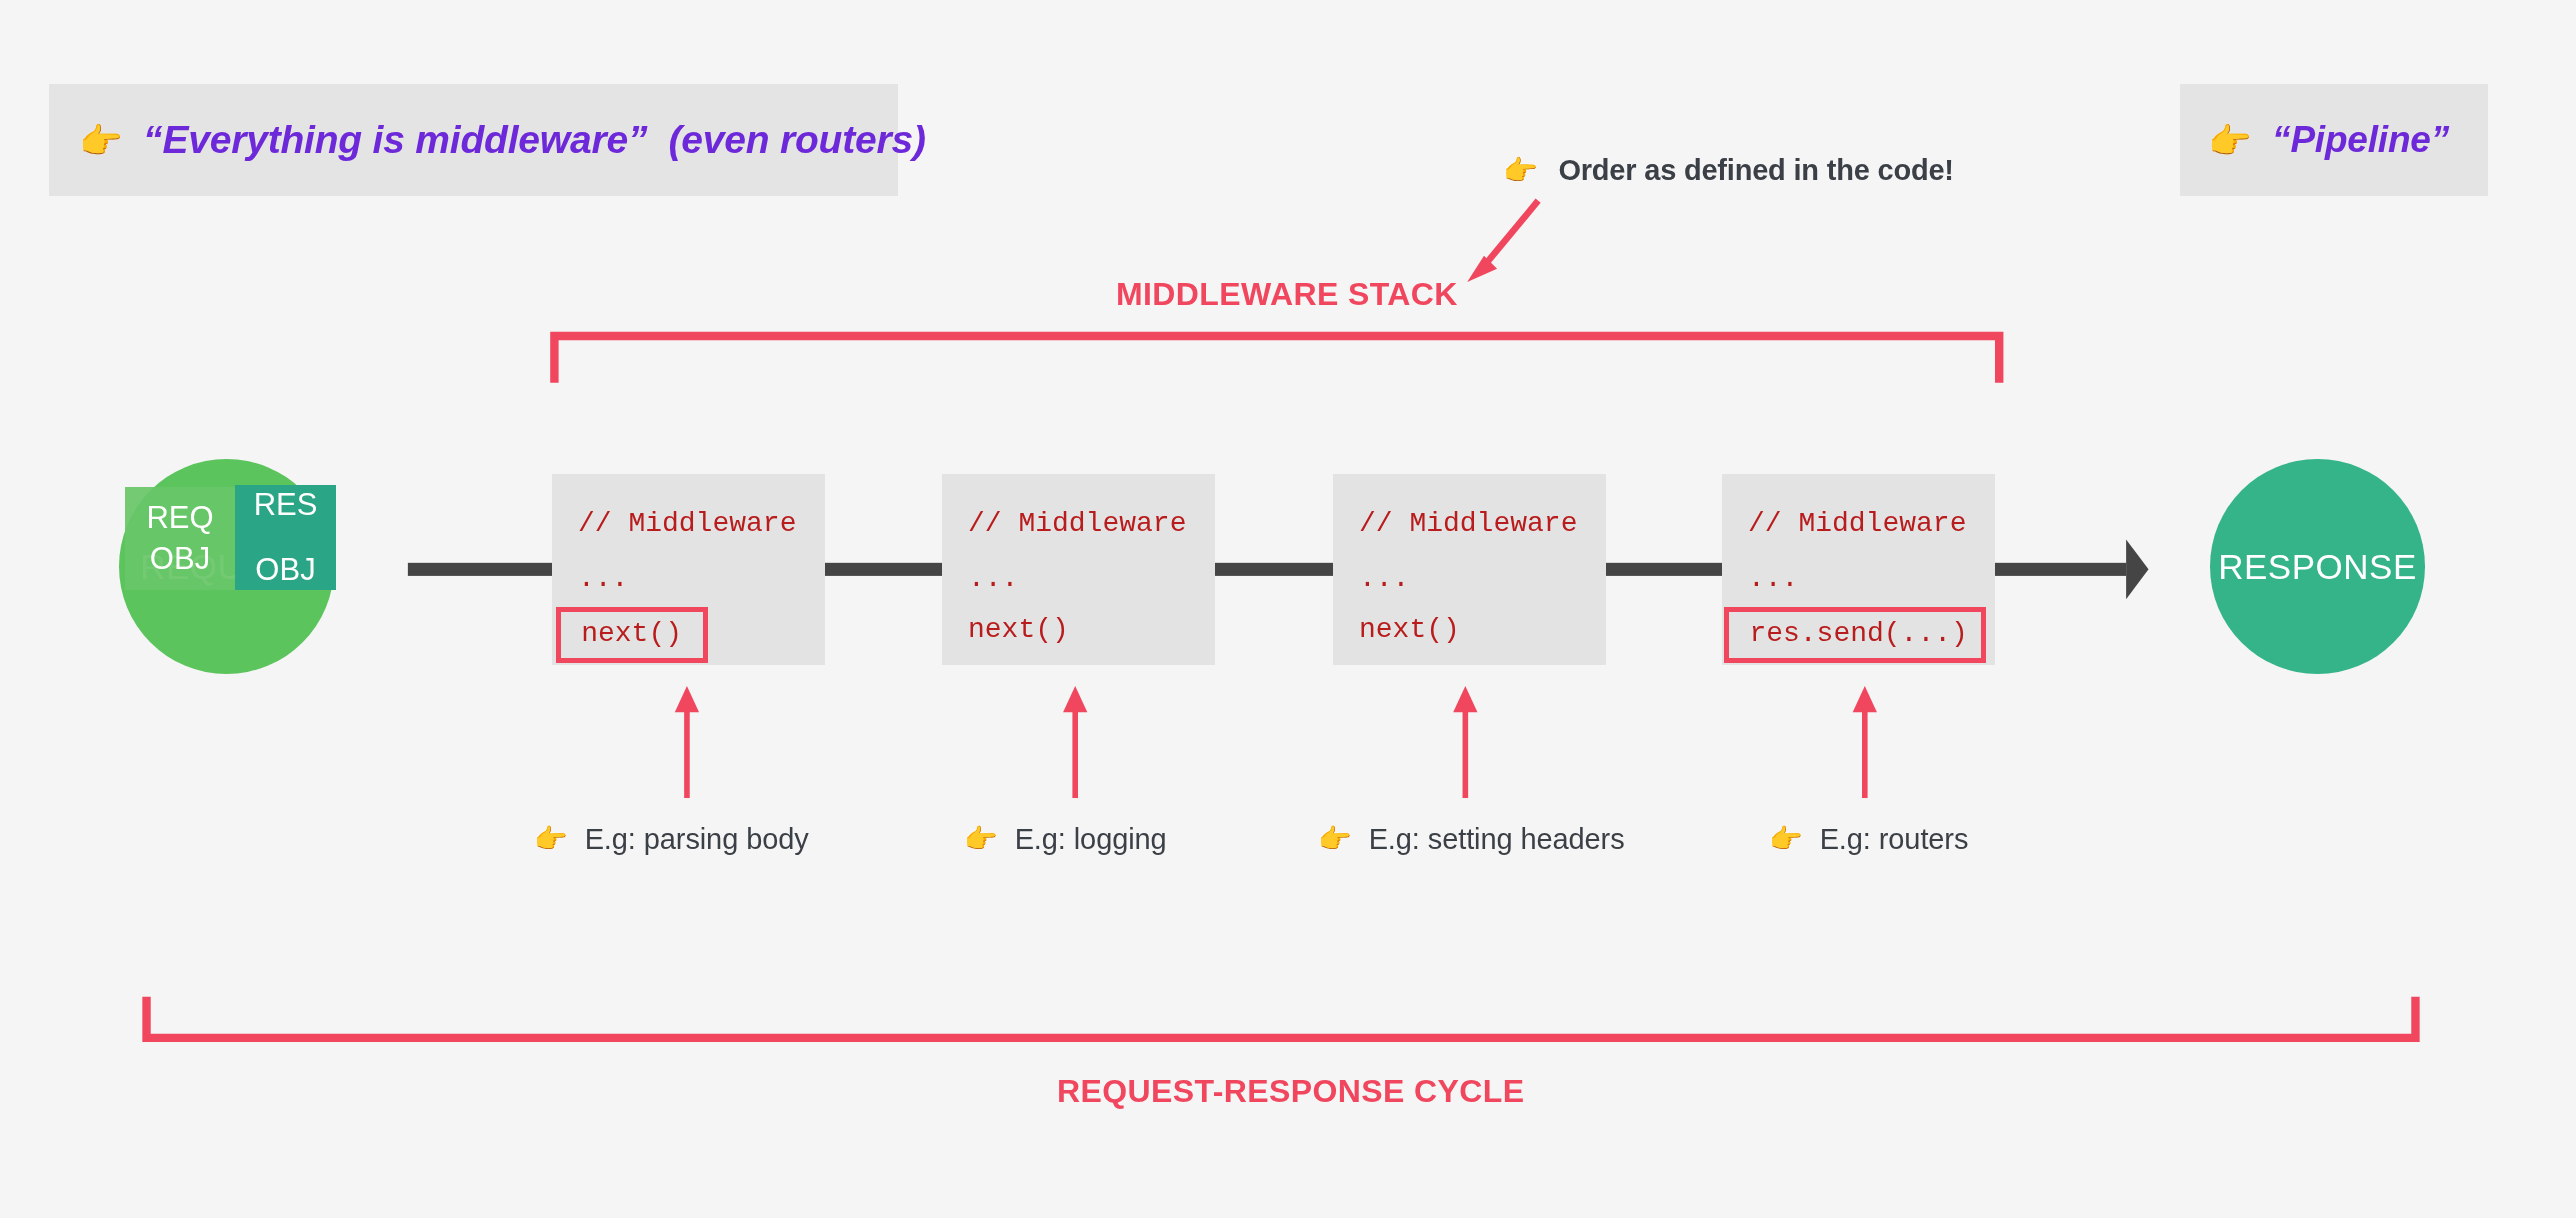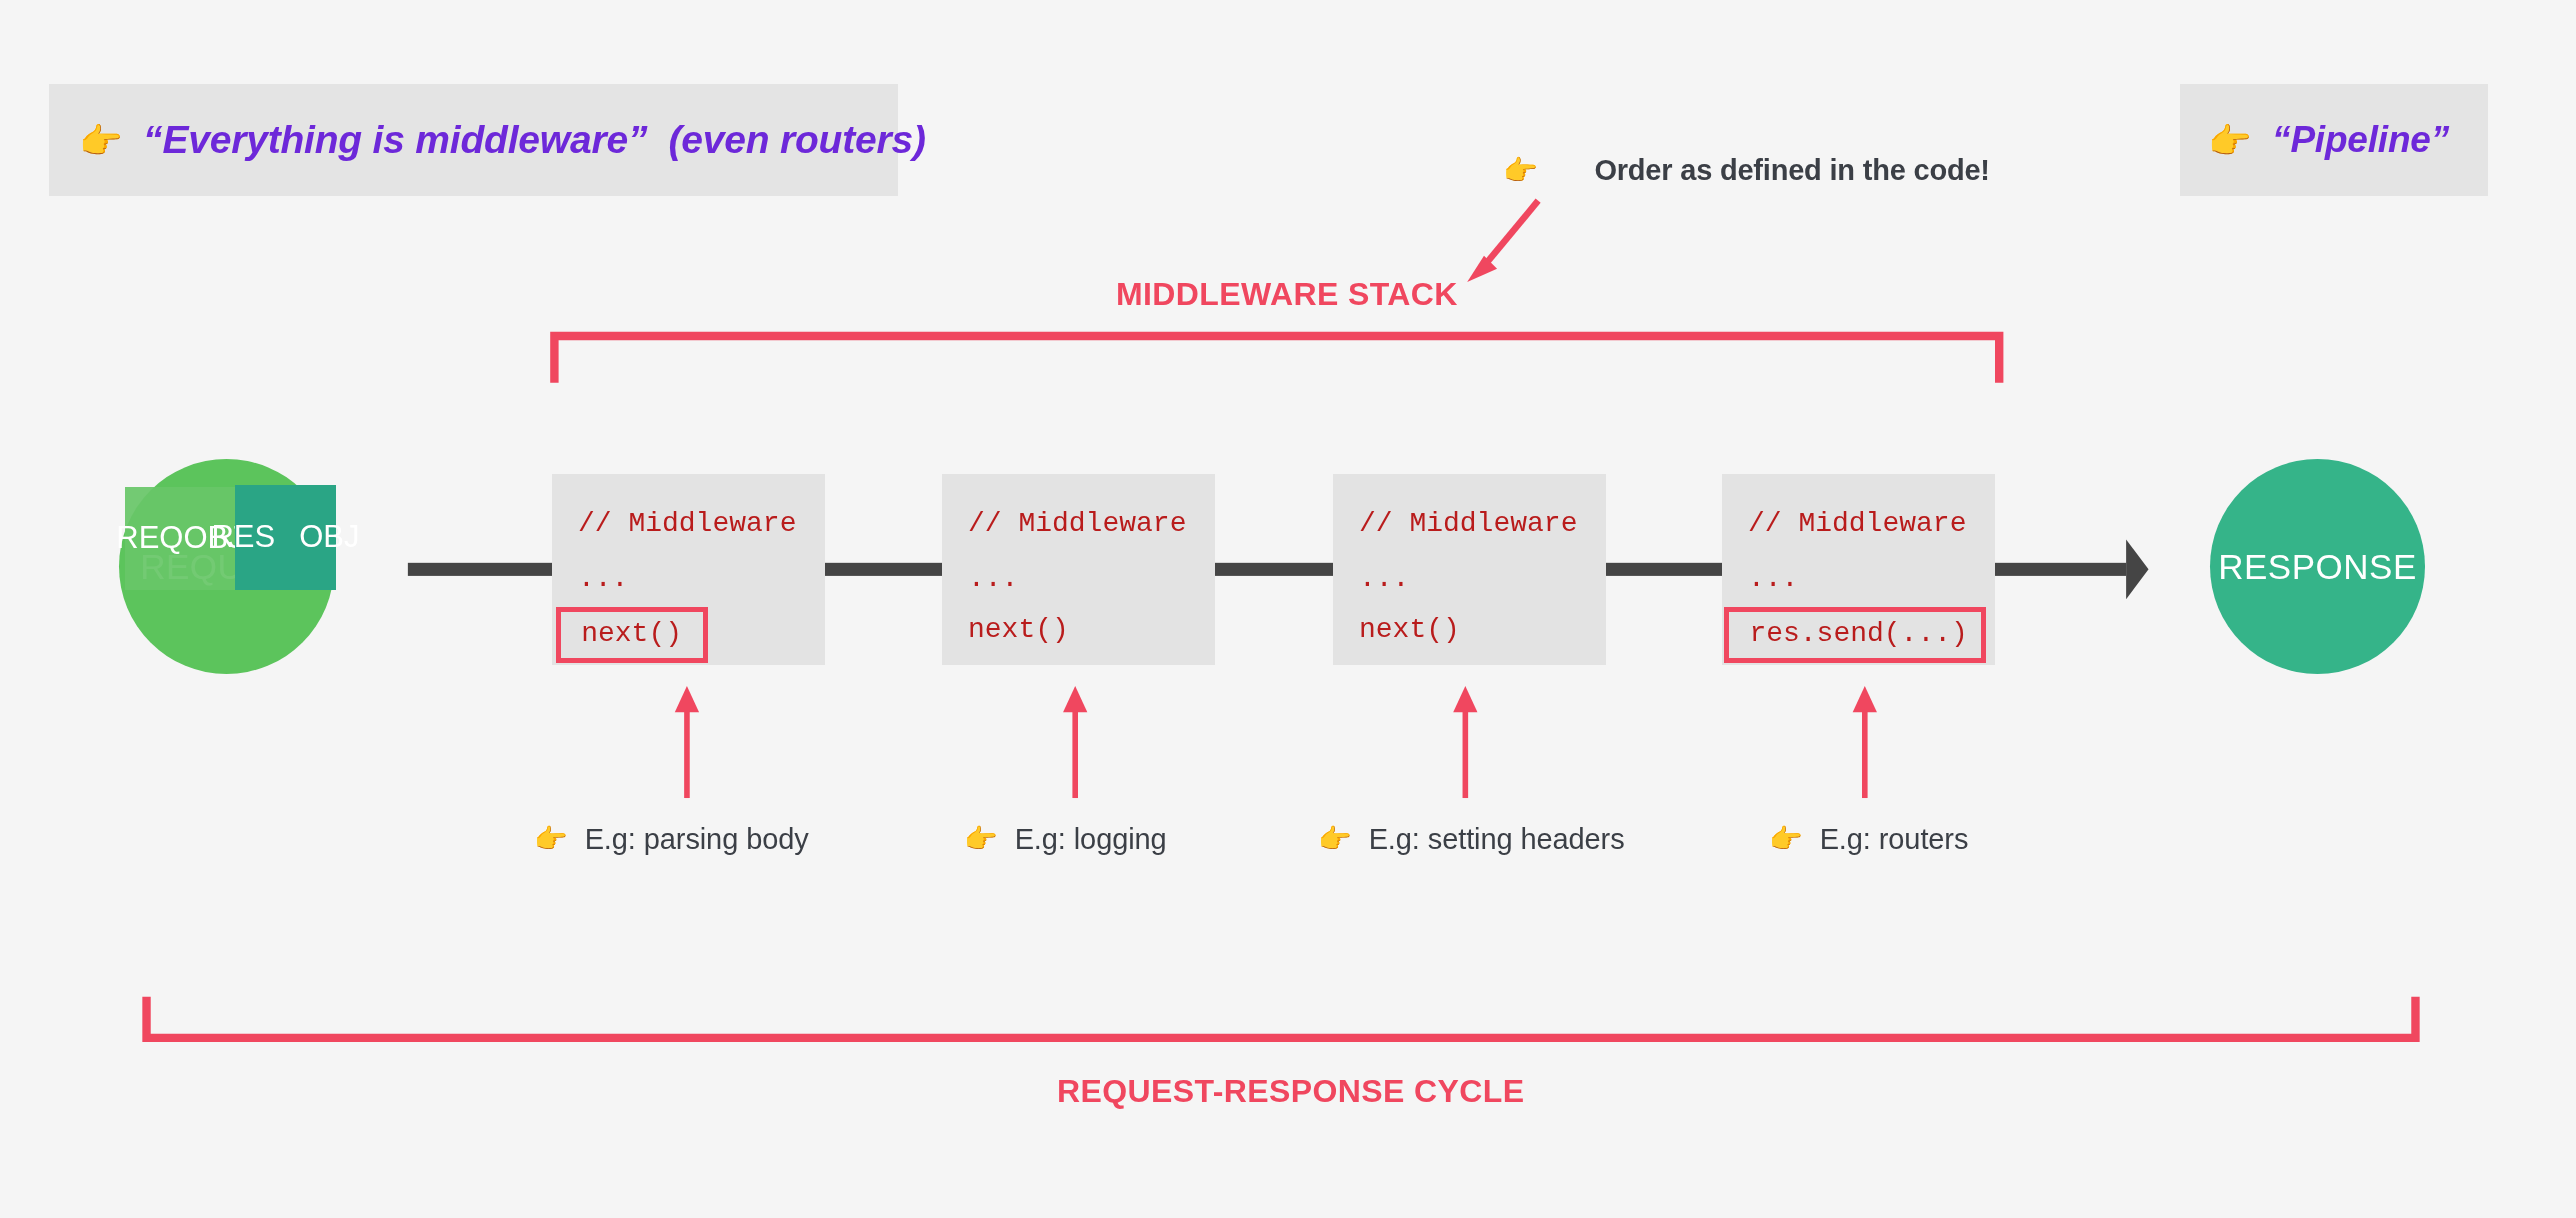--- a/index.html
+++ b/index.html
@@ -32,21 +32,21 @@
   #banner-right .txt{font-size:37px;}
 
   
   #order-note{
     position:absolute;left:1503px;top:154px;
     display:flex;align-items:center;
   }
   #order-note .hand{font-size:28px;line-height:1;margin-right:20.5px;}
   #order-note .txt{
     font-size:29px;font-weight:bold;color:#3b3f46;
-    white-space:pre;letter-spacing:-0.2px;margin-left:36px;
+    white-space:pre;letter-spacing:-0.2px;
   }
 
   
   .svg-layer{position:absolute;left:0;top:0;width:2576px;height:1219px;overflow:visible;pointer-events:none;}
 
   
   .redlabel{
     position:absolute;
     color:#f0475f;
     font-weight:bold;
@@ -60,21 +60,21 @@
   .circle{
     position:absolute;border-radius:50%;
     display:flex;align-items:center;justify-content:center;
     color:#ffffff;font-size:35px;letter-spacing:0.5px;
   }
   #request-circle{left:119px;top:459px;width:215px;height:215px;background:#5cc45c;}
   #response-circle{left:2210px;top:459px;width:215px;height:215px;background:#35b489;}
 
   .objbox{
     position:absolute;
-    display:flex;flex-direction:row;
+    display:flex;flex-direction:column;
     align-items:center;justify-content:center;
     color:#ffffff;font-size:31px;line-height:1.32;
     text-align:center;
   }
   #req-obj-box{left:125px;top:487px;width:110px;height:103px;background:rgba(104,198,104,0.93);}
   #res-obj-box{left:235px;top:485px;width:101px;height:105px;background:#2aa585;gap:24px;}
 
   
   .mwbox{
     position:absolute;top:474px;width:273px;height:191px;

